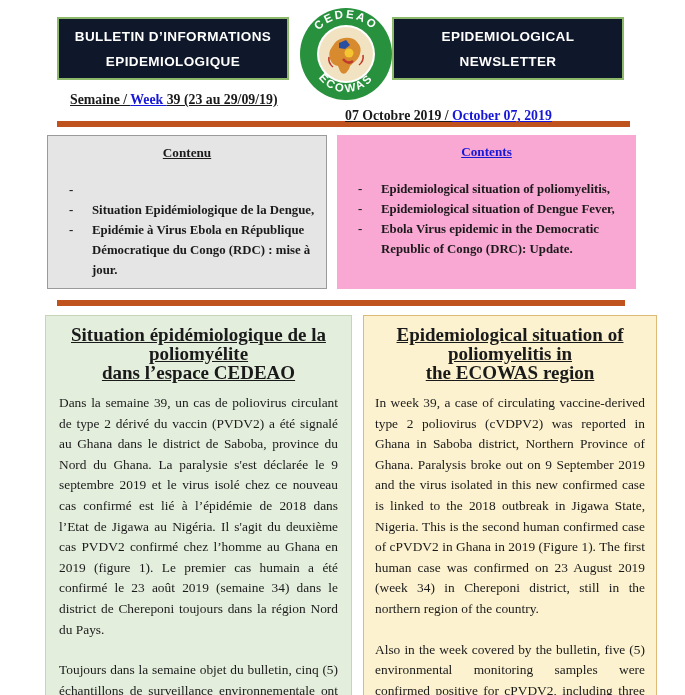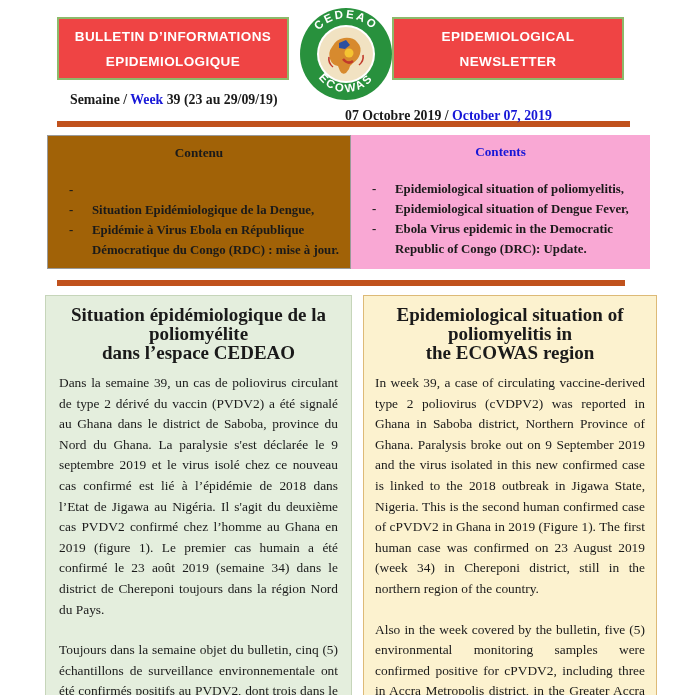--- a/index.html
+++ b/index.html
@@ -8,50 +8,50 @@
     width:685px; height:695px; overflow:hidden; position:relative;
     font-family:"Liberation Serif","DejaVu Serif",serif;
     color:#1a1a1a;
   }
   .page { position:relative; width:685px; }
 
   
   .header { position:relative; height:92px; }
   .hbox {
     position:absolute; top:17px; width:232px; height:63px;
-    background:#ef4444; border:2px solid #8db96a;
+    background:#0f172a; border:2px solid #8db96a;
     color:#ffffff; font-family:"Liberation Sans","DejaVu Sans",sans-serif;
     font-weight:bold; font-size:13.5px; letter-spacing:.4px;
     display:flex; flex-direction:column; align-items:center; justify-content:center;
     line-height:25px; text-align:center;
   }
   .hbox.left  { left:57px; }
   .hbox.right { left:392px; }
   .logo { position:absolute; left:299px; top:7px; width:94px; height:94px; }
 
   
   .dateline { position:relative; height:24px; font-weight:bold; font-size:13.8px; }
   .dateline .week { position:absolute; left:70px; top:0; }
   .dateline .date { position:absolute; left:345px; top:16px; }
-  .u { }
+  .u { text-decoration:underline; }
   .blue { color:#1717d8; }
   a.blue { cursor:pointer; }
 
   
   .rule { height:6px; background:#c0521d; margin-left:57px; width:573px; }
   .rule.r1 { margin-top:5px; }
   .rule.r2 { margin-top:11px; width:568px; }
 
   
   .toc-row { display:flex; margin:8px 0 0 47px; }
   .toc {
     min-height:112px; font-weight:bold; font-size:12.8px; line-height:20px;
     padding:7px 6px 8px 6px;
   }
-  .toc.fr { width:304px; background:#a16207; border:1px solid #9a9a9a; margin-right:0; }
+  .toc.fr { width:280px; background:#e5e5e5; border:1px solid #9a9a9a; margin-right:10px; }
   .toc.en { width:299px; background:#f9a8d4; }
   .toc-title { text-align:center; font-size:13.2px; margin-bottom:17px; }
   .toc-item { display:flex; }
   .toc-item .dash { width:38px; padding-left:15px; }
   .toc-item .txt  { flex:1; padding-right:4px; }
 
   
   .cols { display:flex; margin:9px 0 0 45px; align-items:stretch; }
   .col { font-size:13.4px; line-height:20.6px; text-align:justify; }
   .col.fr {

